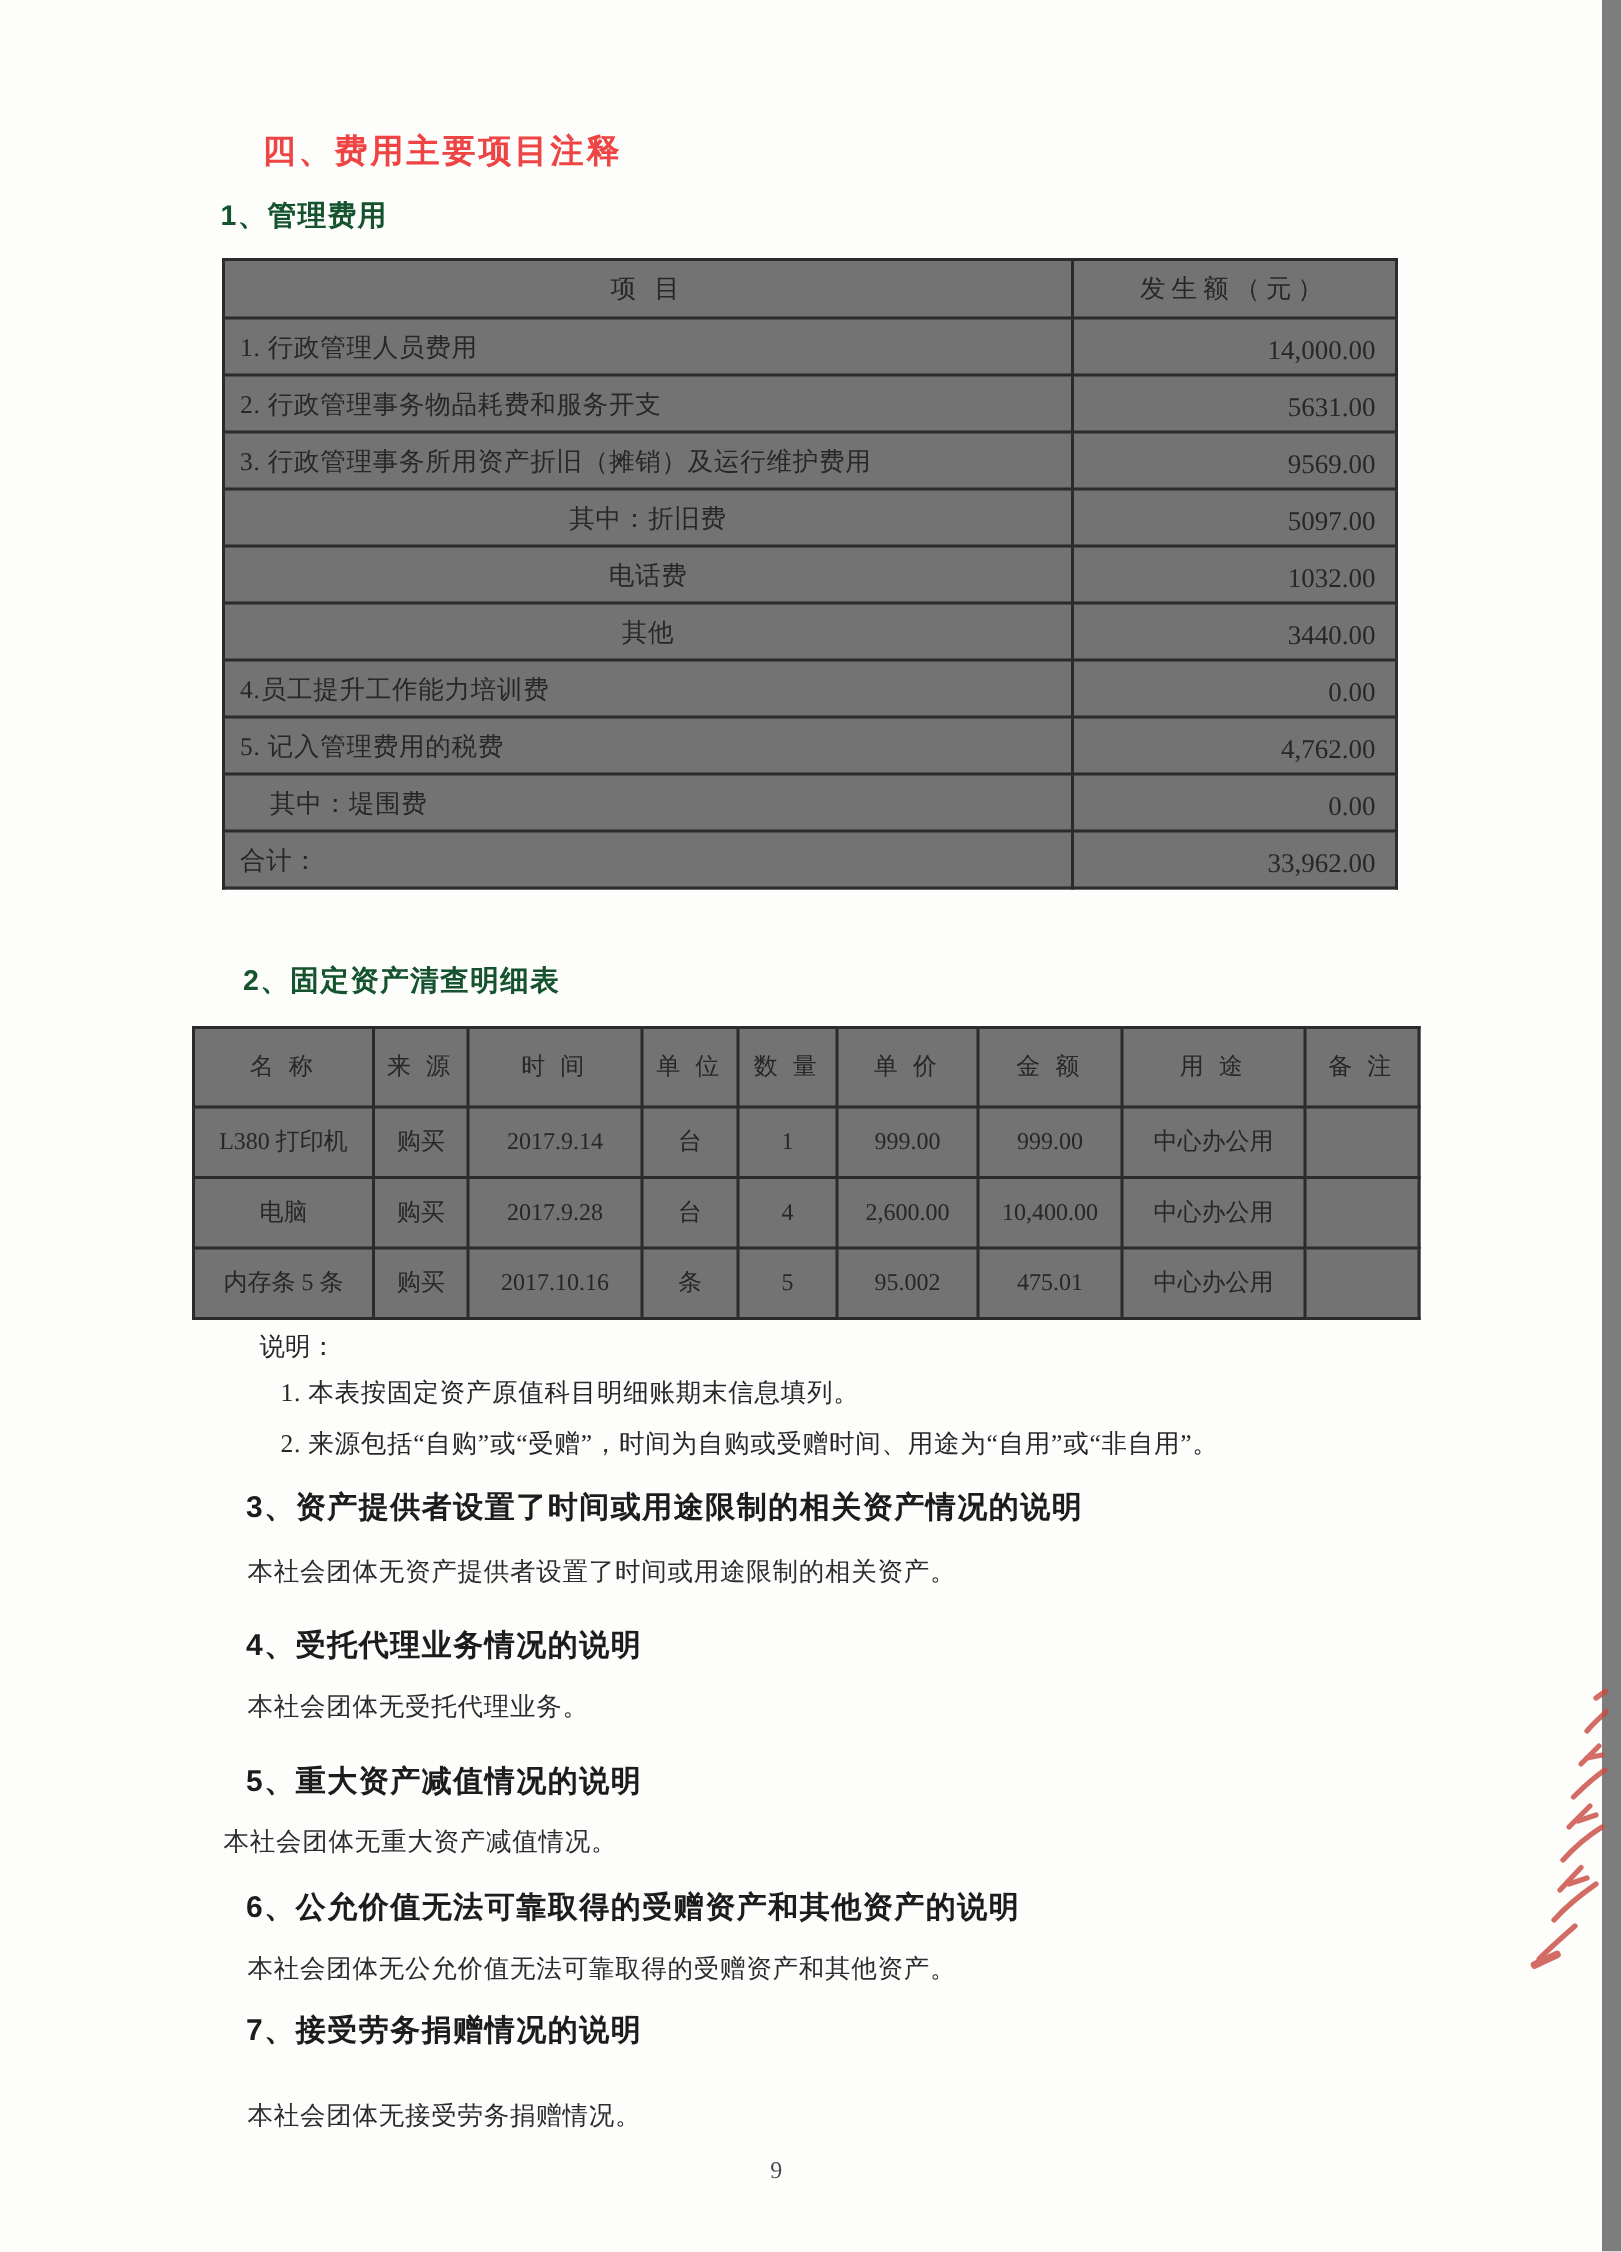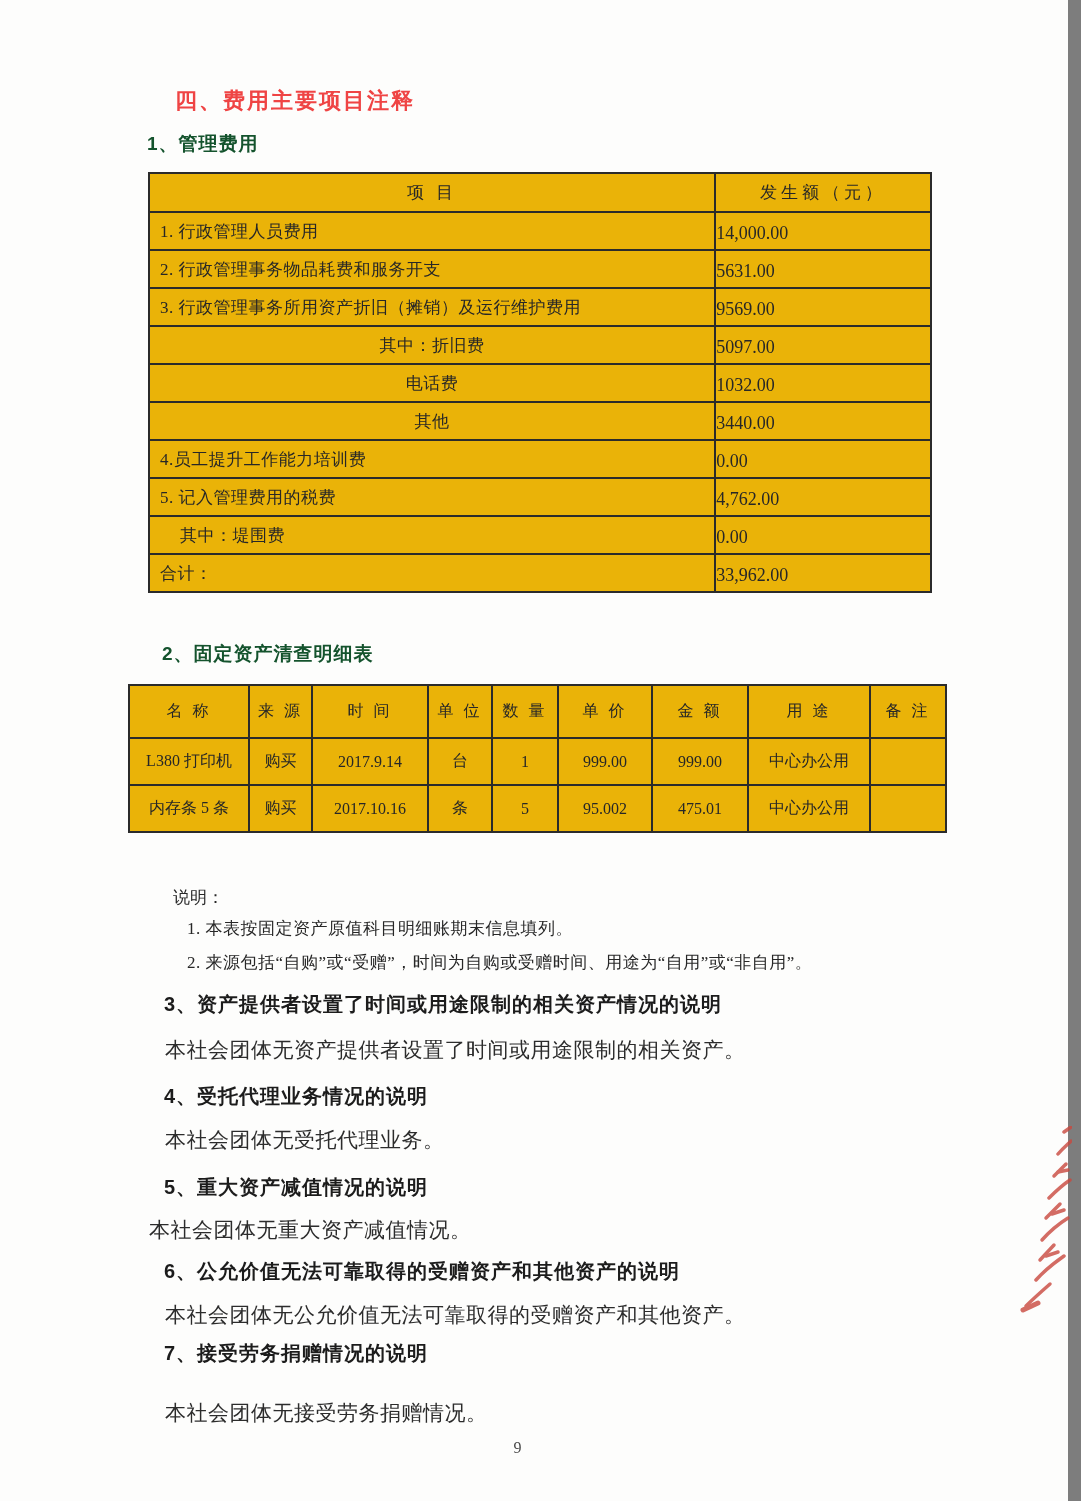--- a/index.html
+++ b/index.html
@@ -27,33 +27,33 @@
     font-weight:bold; font-size:22px; letter-spacing:2px; color:#ef4444;
   }
   .sub-heading {
     font-family:"Liberation Sans","DejaVu Sans",sans-serif;
     font-weight:bold; font-size:19px; letter-spacing:1px; color:#14532d;
   }
   .sec-heading {
     font-family:"Liberation Sans","DejaVu Sans",sans-serif;
     font-weight:bold; font-size:20px; letter-spacing:1px; color:#1c1c1c;
   }
-  .sec-body { font-size:21px; color:#2c2c2c; letter-spacing:0.5px; }
-
-  
-  table { border-collapse:collapse; table-layout:fixed; background:#eab308; }
+  .sec-body { font-size:17px; color:#2c2c2c; letter-spacing:0.5px; }
+
+  
+  table { border-collapse:collapse; table-layout:fixed; background:#737373; }
   .t1 { left:148px; top:172px; width:784px; }
   .t1 th, .t1 td { border:2px solid #2b2b2b; font-size:17px; font-weight:normal; }
   .t1 tr { height:38px; }
   .t1 tr.hdr { height:39px; }
   .t1 th { text-align:center; letter-spacing:4px; }
   .t1 td.lbl { text-align:left; padding-left:10px; letter-spacing:0.5px; }
   .t1 td.lbl.c { text-align:center; padding-left:0; }
   .t1 td.lbl.ind { padding-left:30px; }
-  .t1 td.amt { text-align:left; padding-right:13px; font-size:18px; padding-top:5px; }
+  .t1 td.amt { text-align:right; padding-right:13px; font-size:18px; padding-top:5px; }
 
   
   .t2 { left:128px; top:684px; width:817px; }
   .t2 th, .t2 td { border:2px solid #2b2b2b; font-size:16px; font-weight:normal; text-align:center; }
   .t2 tr.hdr { height:53px; }
   .t2 tr { height:47px; }
   .t2 th { letter-spacing:3px; }
 
   .notes-title { left:173px; top:886px; font-size:17px; }
   .note-line { font-size:17px; letter-spacing:0.5px; }
@@ -152,20 +152,31 @@
       <td>购买</td>
       <td>2017.9.14</td>
       <td>台</td>
       <td>1</td>
       <td>999.00</td>
       <td>999.00</td>
       <td>中心办公用</td>
       <td></td>
     </tr>
     <tr>
+      <td>电脑</td>
+      <td>购买</td>
+      <td>2017.9.28</td>
+      <td>台</td>
+      <td>4</td>
+      <td>2,600.00</td>
+      <td>10,400.00</td>
+      <td>中心办公用</td>
+      <td></td>
+    </tr>
+    <tr>
       <td>内存条 5 条</td>
       <td>购买</td>
       <td>2017.10.16</td>
       <td>条</td>
       <td>5</td>
       <td>95.002</td>
       <td>475.01</td>
       <td>中心办公用</td>
       <td></td>
     </tr>

